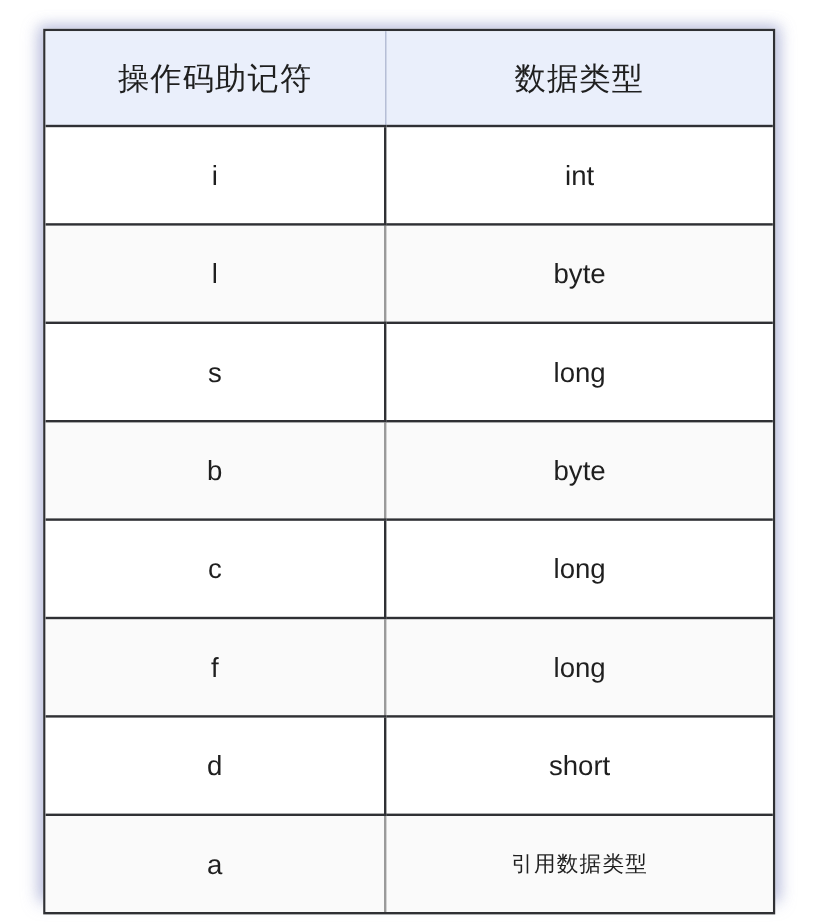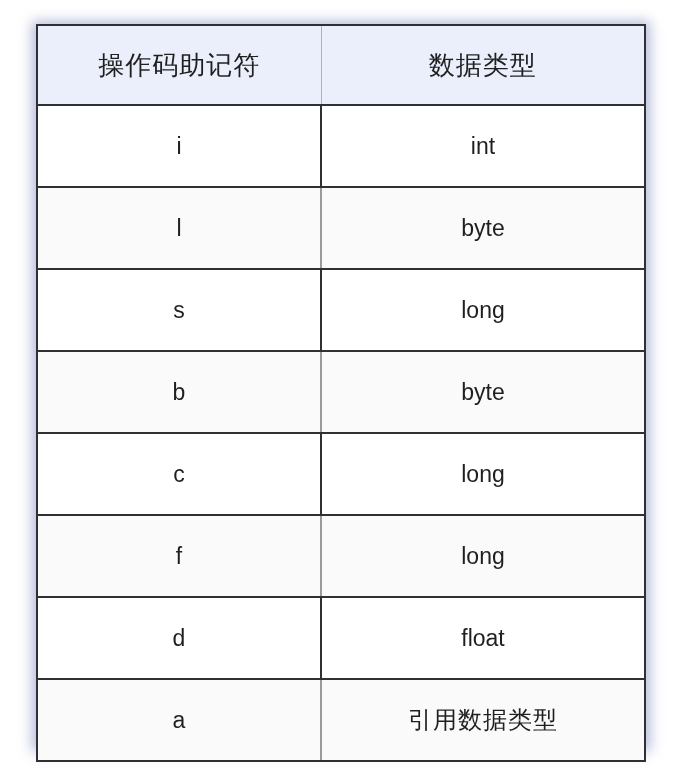--- a/index.html
+++ b/index.html
@@ -83,21 +83,21 @@
   
   table.opcode-table tbody tr {
     height: 80px;
   }
   table.opcode-table tbody td {
     height: 80px;
     font-size: 23px;
     font-weight: 400;
   }
   table.opcode-table tbody td.cell-cjk {
-    font-size: 24px;
+    font-size: 18px;
     letter-spacing: 1px;
   }
 
   
   table.opcode-table tbody tr.row-odd  { background: #ffffff; }
   table.opcode-table tbody tr.row-even { background: #fafafa; }
 
   
   table.opcode-table tbody tr.row-odd td {
     border-bottom: 2px solid #2f3034;
@@ -154,21 +154,21 @@
         <tr class="row-odd">
           <td class="cell-left">c</td>
           <td class="cell-right">long</td>
         </tr>
         <tr class="row-even">
           <td class="cell-left">f</td>
           <td class="cell-right">long</td>
         </tr>
         <tr class="row-odd">
           <td class="cell-left">d</td>
-          <td class="cell-right">float</td>
+          <td class="cell-right">short</td>
         </tr>
         <tr class="row-even">
           <td class="cell-left">a</td>
           <td class="cell-right cell-cjk">引用数据类型</td>
         </tr>
       </tbody>
     </table>
   </div>
 
 </div>

